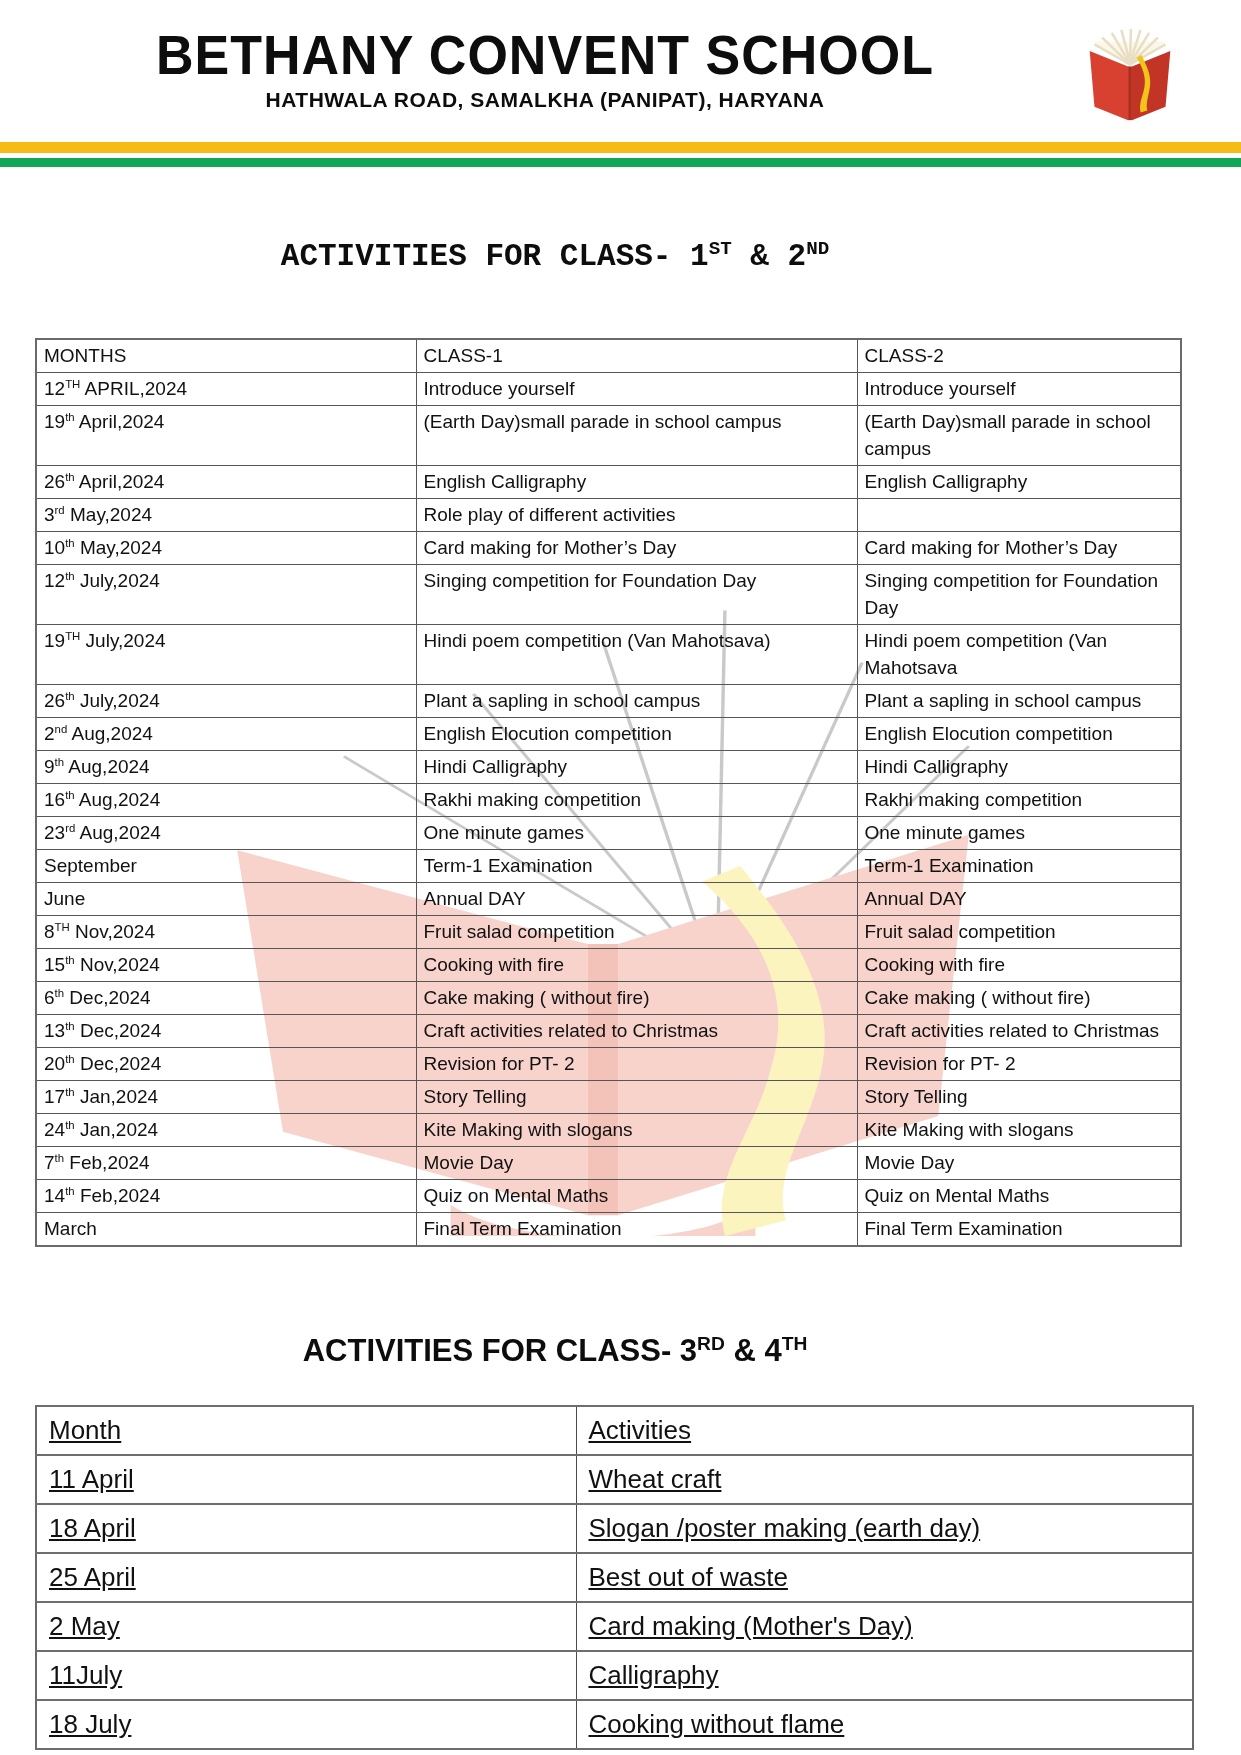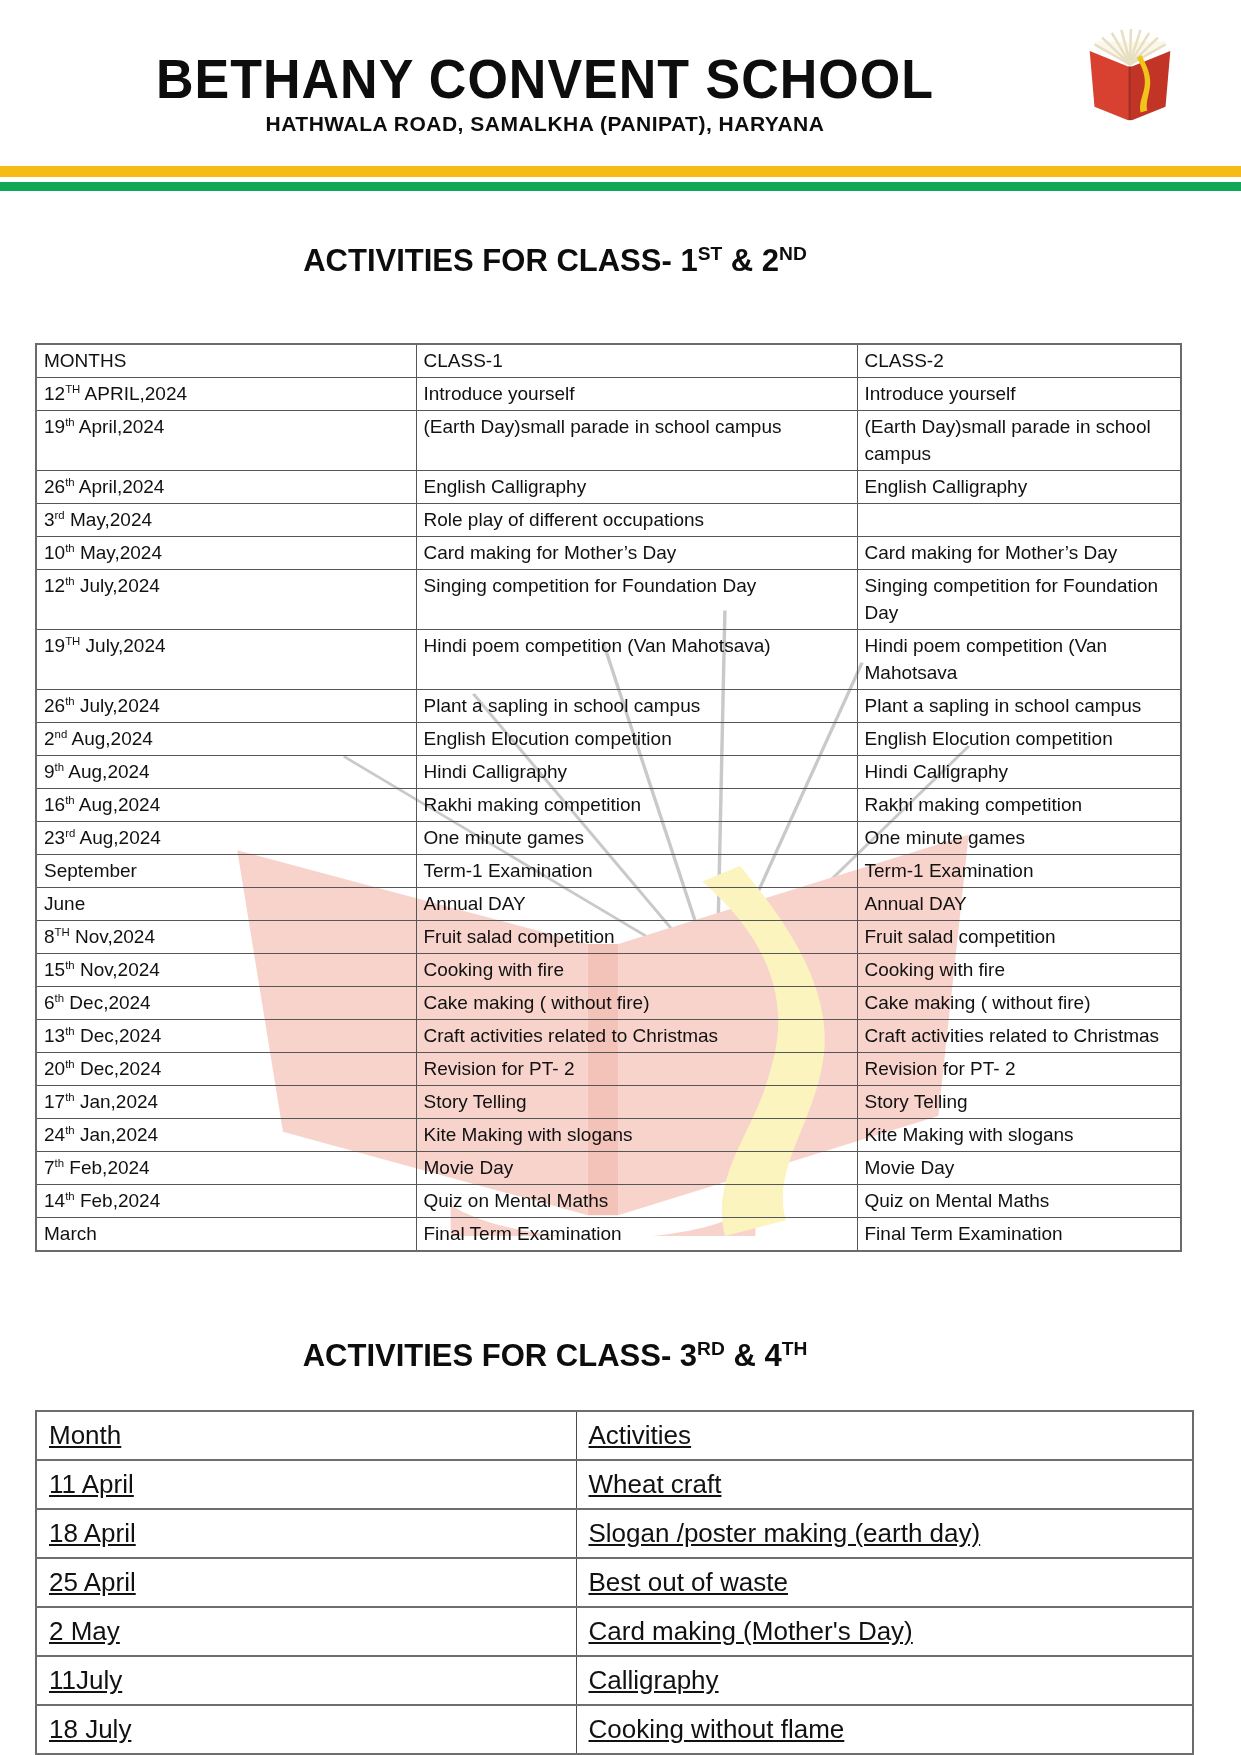--- a/index.html
+++ b/index.html
@@ -5,21 +5,21 @@
   html,body{margin:0;padding:0;background:#ffffff;}
   .page{
     position:relative;
     width:1241px;height:1755px;
     background:#ffffff;
     overflow:hidden;
     font-family:"Liberation Sans", sans-serif;
     color:#111;
   }
   
-  .header{position:relative;padding-top:46px;z-index:2;}
+  .header{position:relative;padding-top:22px;z-index:2;}
   .school-name{
     width:1090px;text-align:center;
     font-size:52px;font-weight:800;letter-spacing:1px;
     color:#0d0d0d;
     transform:scaleY(1.08);transform-origin:top center;
   }
   .address{
     width:1090px;text-align:center;margin-top:6px;
     font-size:21px;font-weight:700;letter-spacing:.5px;color:#0d0d0d;
   }
@@ -32,21 +32,21 @@
     position:absolute;left:222px;top:548px;width:762px;height:688px;
     z-index:0;pointer-events:none;
   }
   
   .sec-title{
     position:relative;z-index:2;
     width:1110px;text-align:center;
     font-size:31px;font-weight:800;color:#0d0d0d;
   }
   .sec-title sup{font-size:.62em;vertical-align:super;line-height:0;}
-  .title-1{margin-top:52px;}
+  .title-1{margin-top:72px;font-family:Liberation Mono, monospace;}
   .title-2{margin-top:86px;}
   
   table{border-collapse:collapse;position:relative;z-index:1;background:transparent;}
   .tbl1{
     margin:64px 11px 0 35px;width:1145px;table-layout:fixed;
     font-size:19px;line-height:27px;
   }
   .tbl1 td,.tbl1 th{
     border:1px solid #565656;
     padding:2px 7px 3px 7px;
@@ -152,21 +152,21 @@
           <td>(Earth Day)small parade in school campus</td>
           <td>(Earth Day)small parade in school campus</td>
         </tr>
         <tr>
           <td>26<sup>th</sup> April,2024</td>
           <td>English Calligraphy</td>
           <td>English Calligraphy</td>
         </tr>
         <tr>
           <td>3<sup>rd</sup> May,2024</td>
-          <td>Role play of different occupations</td>
+          <td>Role play of different activities</td>
           <td></td>
         </tr>
         <tr>
           <td>10<sup>th</sup> May,2024</td>
           <td>Card making for Mother’s Day</td>
           <td>Card making for Mother’s Day</td>
         </tr>
         <tr>
           <td>12<sup>th</sup> July,2024</td>
           <td>Singing competition for Foundation Day</td>

